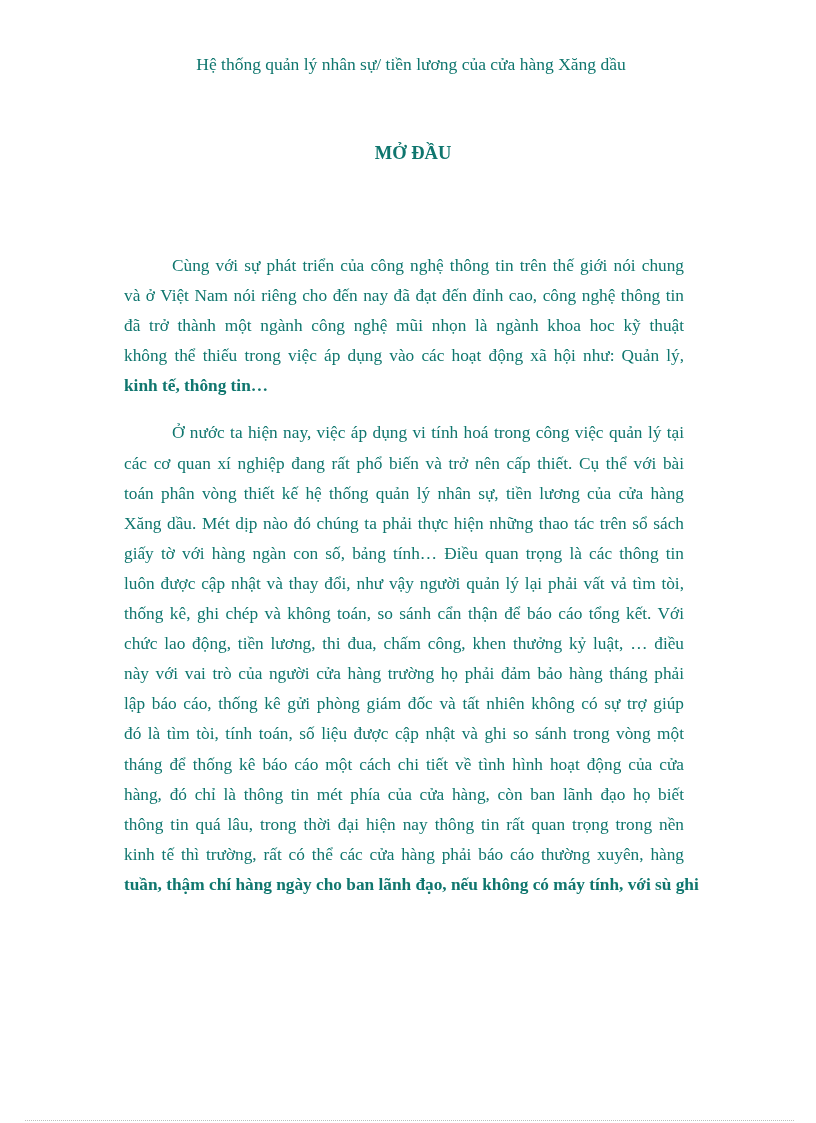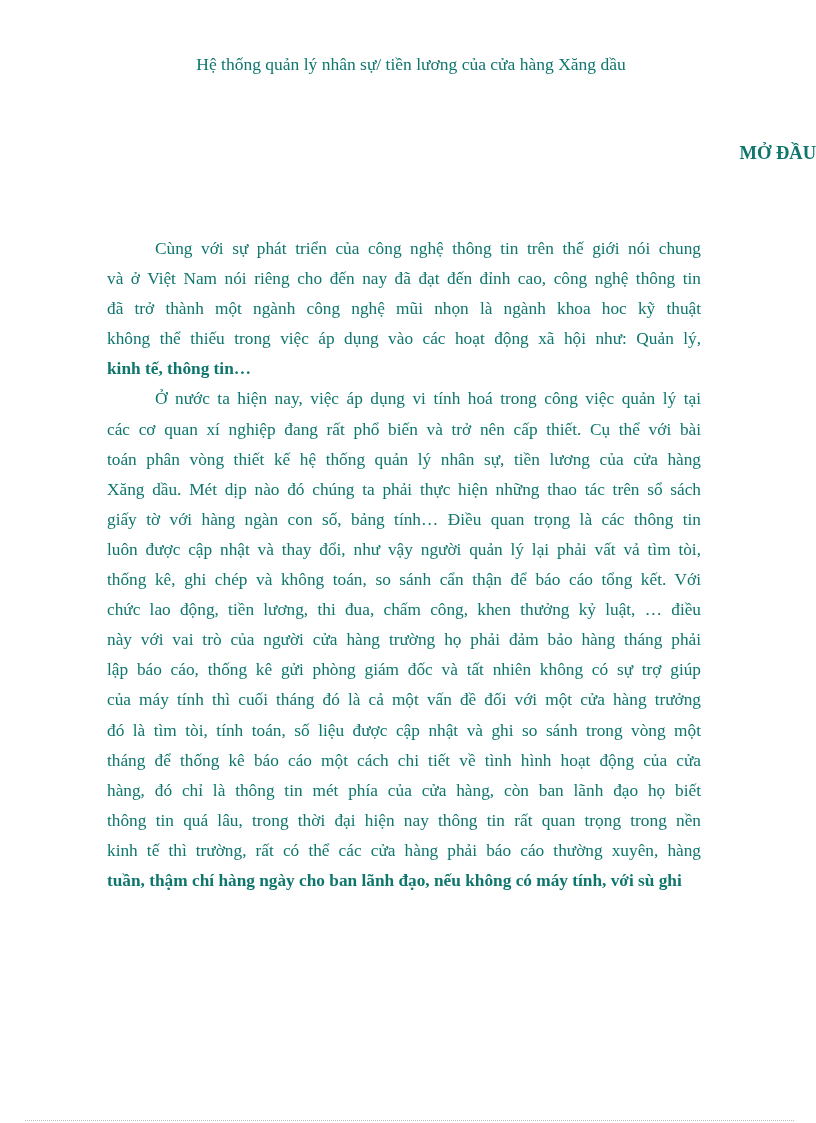--- a/index.html
+++ b/index.html
@@ -9,28 +9,28 @@
     background: #ffffff; color: #0f766e;
     font-family: "Liberation Serif", "DejaVu Serif", serif;
   }
   .running-header {
     position: absolute; top: 52px; left: 0; width: 100%;
     text-align: center; font-size: 17.5px; line-height: 24px;
     padding-left: 6px; box-sizing: border-box;
   }
   .doc-title {
     position: absolute; top: 140px; left: 0; width: 100%;
-    text-align: right; font-size: 18.5px; font-weight: bold; line-height: 26px;
+    text-align: center; font-size: 18.5px; font-weight: bold; line-height: 26px;
     padding-left: 10px; box-sizing: border-box;
   }
   .body-text {
     position: absolute; top: 234px; left: 107px; width: 594px;
   }
   .body-text p {
-    margin: 0; font-size: 17.3px; line-height: 30.1px;
+    margin: 17px; font-size: 17.3px; line-height: 30.1px;
     text-align: justify; text-indent: 48px;
   }
   .line { display: block; text-align: justify; text-align-last: justify; white-space: nowrap; }
   .line.last { text-align-last: left; font-weight: bold; }
   .line.indent { padding-left: 48px; }
   .body-text p { text-indent: 0; }
   .dotted-rule {
     position: absolute; left: 25px; right: 22px; top: 1120px; height: 0;
     border-top: 1px dotted #bfbfbf;
   }
@@ -54,21 +54,20 @@
       <span class="line indent">Ở nước ta hiện nay, việc áp dụng vi tính hoá trong công việc quản lý tại</span>
       <span class="line">các cơ quan xí nghiệp đang rất phổ biến và trở nên cấp thiết. Cụ thể với bài</span>
       <span class="line">toán phân vòng thiết kế hệ thống quản lý nhân sự, tiền lương của cửa hàng</span>
       <span class="line">Xăng dầu. Mét dịp nào đó chúng ta phải thực hiện những thao tác trên sổ sách</span>
       <span class="line">giấy tờ với hàng ngàn con số, bảng tính… Điều quan trọng là các thông tin</span>
       <span class="line">luôn được cập nhật và thay đổi, như vậy người quản lý lại phải vất vả tìm tòi,</span>
       <span class="line">thống kê, ghi chép và không toán, so sánh cẩn thận để báo cáo tổng kết. Với</span>
       <span class="line">chức lao động, tiền lương, thi đua, chấm công, khen thưởng kỷ luật, … điều</span>
       <span class="line">này với vai trò của người cửa hàng trường họ phải đảm bảo hàng tháng phải</span>
       <span class="line">lập báo cáo, thống kê gửi phòng giám đốc và tất nhiên không có sự trợ giúp</span>
-      <span class="line">của máy tính thì cuối tháng đó là cả một vấn đề đối với một cửa hàng trưởng</span>
       <span class="line">đó là tìm tòi, tính toán, số liệu được cập nhật và ghi so sánh trong vòng một</span>
       <span class="line">tháng để thống kê báo cáo một cách chi tiết về tình hình hoạt động của cửa</span>
       <span class="line">hàng, đó chỉ là thông tin mét phía của cửa hàng, còn ban lãnh đạo họ biết</span>
       <span class="line">thông tin quá lâu, trong thời đại hiện nay thông tin rất quan trọng trong nền</span>
       <span class="line">kinh tế thì trường, rất có thể các cửa hàng phải báo cáo thường xuyên, hàng</span>
       <span class="line last">tuần, thậm chí hàng ngày cho ban lãnh đạo, nếu không có máy tính, với sù ghi</span>
     </p>
   </div>
 
   <div class="dotted-rule"></div>

